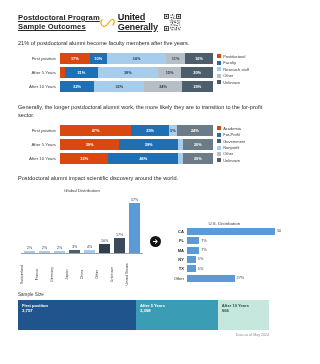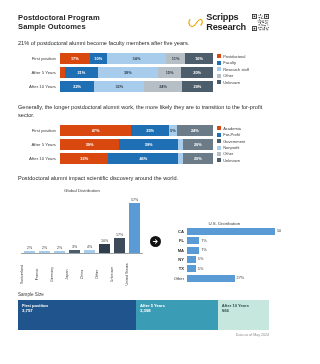--- a/index.html
+++ b/index.html
@@ -4,22 +4,22 @@
 <style>
   html,body{margin:0;padding:0;background:#ffffff;}
   body{
     width:281px;height:364px;overflow:hidden;
     font-family:"Liberation Sans","DejaVu Sans",sans-serif;
     color:#2b2b2b;position:relative;
   }
   .page{position:absolute;inset:0;background:#fff;padding:0;}
 
   
-  .header{display:flex;align-items:flex-start;justify-content:space-between;
-          padding:13px 12px 0 18px;}
+  .header{display:flex;align-items:flex-start;justify-content:flex-start;
+          padding:13px 12px 0 18px;text-decoration:underline;}
   .title-block{line-height:1.25;}
   .title-line{font-size:7.6px;font-weight:bold;letter-spacing:.1px;color:#1f1f1f;}
   .brand{display:flex;align-items:center;gap:3px;}
   .brand-mark{width:15px;height:12px;flex:0 0 auto;}
   .brand-text{line-height:1.05;}
   .brand-text div{font-size:9.2px;font-weight:bold;color:#1f1f1f;letter-spacing:-.2px;}
   .qr{width:17px;height:17px;margin-left:3px;flex:0 0 auto;}
 
   
   .section{padding:0 12px 0 18px;}
@@ -86,22 +86,22 @@
   <div class="header">
     <div class="title-block">
       <div class="title-line">Postdoctoral Program</div>
       <div class="title-line">Sample Outcomes</div>
     </div>
     <div class="brand">
       <svg class="brand-mark" viewBox="0 0 30 24">
         <path d="M4 5 C0 10, 2 20, 9 19 C16 18, 18 6, 24 5 C29 4, 30 12, 26 16" fill="none" stroke="#f0a500" stroke-width="2.4" stroke-linecap="round"></path>
       </svg>
       <div class="brand-text">
-        <div>Scripps</div>
-        <div>Research</div>
+        <div>United</div>
+        <div>Generally</div>
       </div>
       <svg class="qr" viewBox="0 0 21 21">
         <rect width="21" height="21" fill="#fff"></rect>
         <g fill="#222">
           <rect x="0" y="0" width="6" height="6"></rect>
             <rect x="1" y="1" width="4" height="4" fill="#fff"></rect>
             <rect x="2" y="2" width="2" height="2"></rect>
           <rect x="15" y="0" width="6" height="6"></rect>
             <rect x="16" y="1" width="4" height="4" fill="#fff"></rect>
             <rect x="17" y="2" width="2" height="2"></rect>

